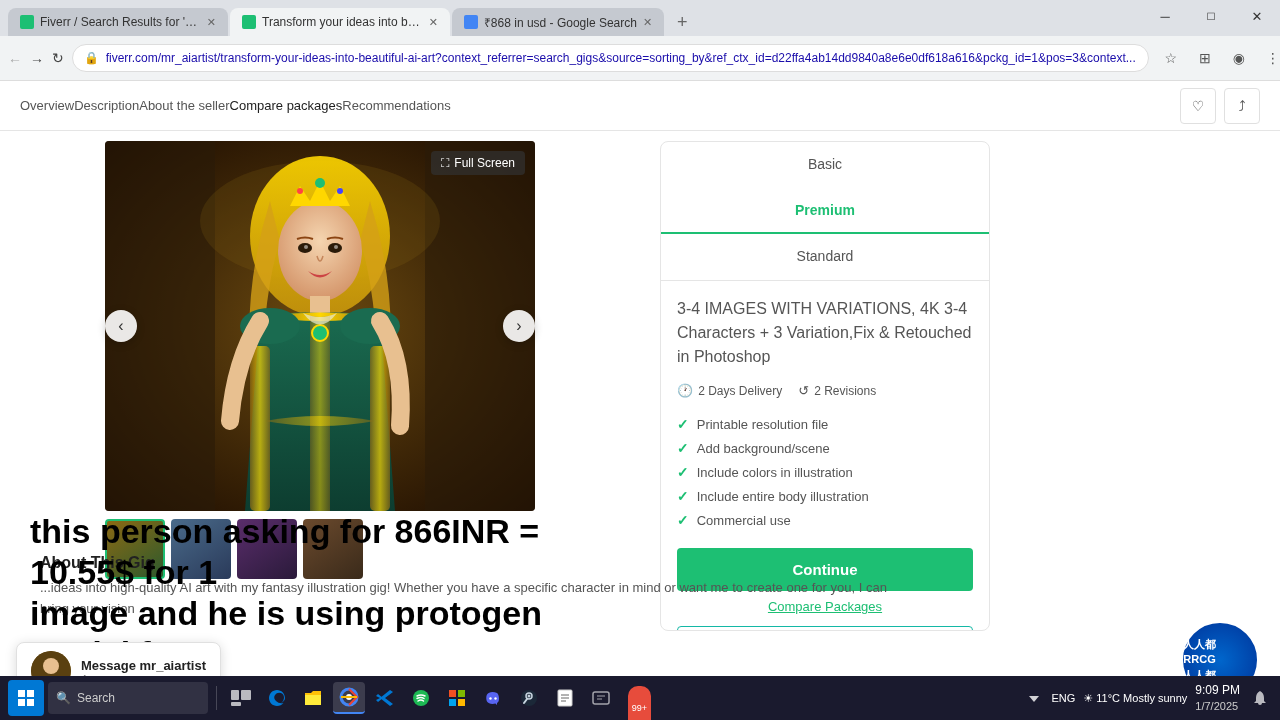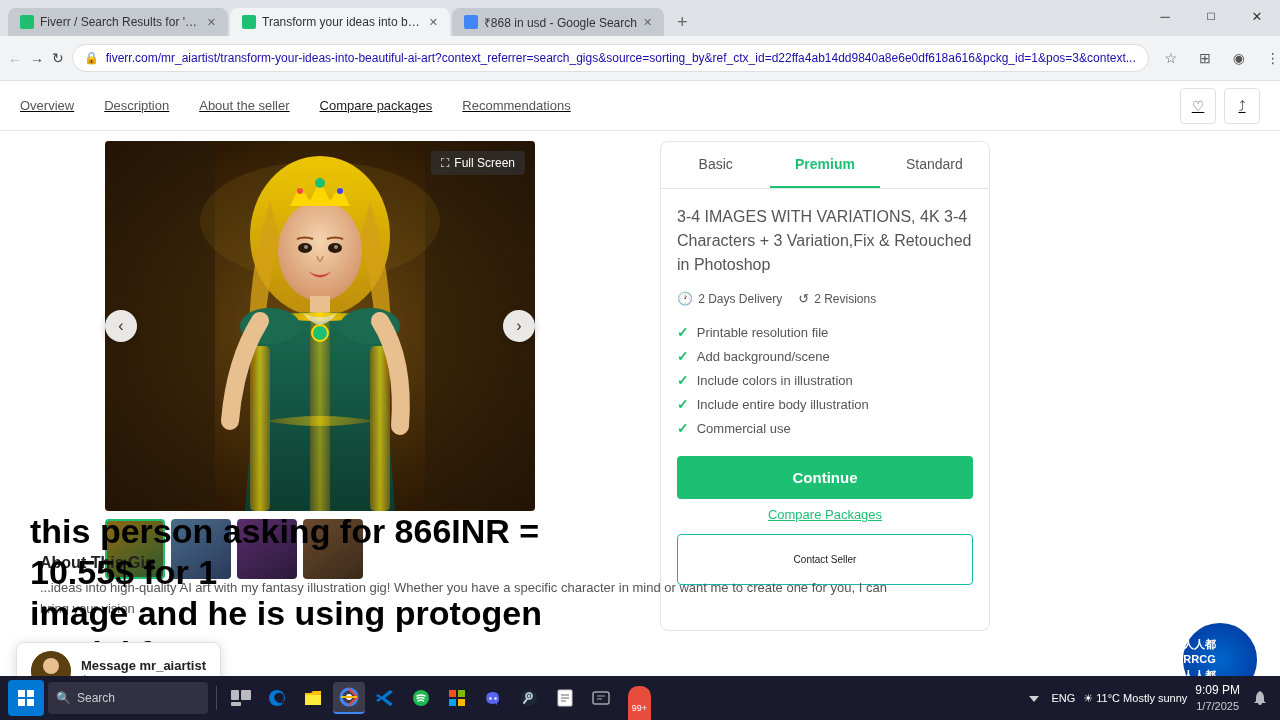--- a/index.html
+++ b/index.html
@@ -19,39 +19,39 @@
     .address-bar-row { display: flex; align-items: center; padding: 6px 8px; gap: 8px; background: #f1f3f4; height: 44px; }
     .nav-btn { width: 28px; height: 28px; display: flex; align-items: center; justify-content: center; border-radius: 50%; cursor: pointer; font-size: 14px; color: #444; }
     .nav-btn.disabled { color: #aaa; cursor: default; }
     .address-bar { flex: 1; height: 28px; background: #fff; border: 1px solid #ddd; border-radius: 14px; display: flex; align-items: center; padding: 0 12px; font-size: 12px; color: #333; gap: 6px; }
     .address-lock { color: #5f6368; font-size: 12px; }
     .address-text { flex: 1; overflow: hidden; white-space: nowrap; text-overflow: ellipsis; color: #1a0dab; }
     .toolbar-icons { display: flex; gap: 6px; }
     .toolbar-icon { width: 28px; height: 28px; display: flex; align-items: center; justify-content: center; cursor: pointer; border-radius: 50%; font-size: 14px; color: #555; }
 
     
-    .page-nav { display: flex; align-items: center; padding: 0 20px; border-bottom: 1px solid #e5e5e5; height: 50px; gap: 30px; position: relative; text-decoration: underline; }
+    .page-nav { display: flex; align-items: center; padding: 0 20px; border-bottom: 1px solid #e5e5e5; height: 50px; position: relative; }
     .page-nav a { font-size: 13px; color: #555; text-decoration: none; cursor: pointer; }
     .page-nav-right { margin-left: auto; display: flex; gap: 8px; }
     .icon-btn { width: 36px; height: 36px; border: 1px solid #e0e0e0; border-radius: 4px; display: flex; align-items: center; justify-content: center; cursor: pointer; color: #555; }
     .nav-arrow { position: absolute; top: 50%; transform: translateY(-50%); width: 32px; height: 32px; background: rgba(255,255,255,0.9); border-radius: 50%; display: flex; align-items: center; justify-content: center; cursor: pointer; font-size: 16px; color: #333; box-shadow: 0 2px 8px rgba(0,0,0,0.2); z-index: 10; }
     .nav-arrow.left { left: 0; }
     .nav-arrow.right { right: 0; }
     .fullscreen-btn { position: absolute; top: 10px; right: 10px; background: rgba(50,50,50,0.7); color: #fff; padding: 5px 10px; border-radius: 4px; font-size: 12px; cursor: pointer; display: flex; align-items: center; gap: 5px; }
     .thumbnails { display: flex; gap: 6px; padding: 8px 0; margin-left: 85px; }
     .thumbnail { width: 60px; height: 60px; border-radius: 4px; background: #ccc; cursor: pointer; overflow: hidden; position: relative; }
     .thumbnail:first-child { border: 2px solid #1dbf73; }
     .thumb-1 { background: linear-gradient(145deg, #8B6914, #2d5a2d); }
     .thumb-2 { background: linear-gradient(145deg, #4a6b8a, #2a3a5a); }
     .thumb-3 { background: linear-gradient(145deg, #5a2d6b, #2a1a3a); }
     .thumb-4 { background: linear-gradient(145deg, #6b4a2d, #3a2a1a); }
 
     
     .pricing-panel { flex: 0 0 330px; margin-left: 20px; border: 1px solid #e5e5e5; border-radius: 8px; overflow: hidden; height: 490px; }
-    .package-tabs { display: flex; border-bottom: 1px solid #e5e5e5; }
+    .package-tabs { display: flex; border-bottom: 1px solid #e5e5e5; flex-direction: column; }
     .pkg-tab { flex: 1; padding: 14px 0; text-align: center; font-size: 14px; font-weight: 500; cursor: pointer; color: #555; border-bottom: 2px solid transparent; }
     .pkg-tab.active { color: #1dbf73; border-bottom: 2px solid #1dbf73; font-weight: 600; }
     .pkg-content { padding: 16px; }
     .pkg-header { display: flex; justify-content: space-between; align-items: flex-start; margin-bottom: 12px; }
     .pkg-name { font-size: 16px; font-weight: 700; color: #222; }
     .pkg-price { font-size: 20px; font-weight: 700; color: #222; }
     .pkg-description { font-size: 16px; color: #555; line-height: 1.5; margin-bottom: 14px; }
     .pkg-meta { display: flex; gap: 16px; margin-bottom: 14px; }
     .meta-item { display: flex; align-items: center; gap: 5px; font-size: 12px; color: #555; }
     .meta-icon { font-size: 13px; }
@@ -78,21 +78,21 @@
     .watermark { position: fixed; bottom: 10px; right: 10px; width: 90px; height: 90px; z-index: 100; }
     .watermark-inner { width: 80px; height: 80px; border-radius: 50%; background: radial-gradient(circle, #0066cc, #003399); display: flex; align-items: center; color: #fff; font-size: 10px; font-weight: bold; text-align: center; line-height: 1.4; border: 3px solid #fff; }
 
     
     .taskbar { position: fixed; bottom: 0; left: 0; right: 0; height: 44px; background: #1a1a2e; display: flex; align-items: center; padding: 0 8px; gap: 4px; z-index: 200; }
     .taskbar-start { width: 36px; height: 36px; background: #0078d4; display: flex; align-items: center; justify-content: center; border-radius: 4px; cursor: pointer; }
     .taskbar-icon { width: 32px; height: 32px; display: flex; align-items: center; justify-content: center; cursor: pointer; border-radius: 4px; position: relative; }
     .taskbar-sep { width: 1px; height: 24px; background: rgba(255,255,255,0.2); margin: 0 4px; }
     .taskbar-right { margin-left: auto; display: flex; align-items: center; gap: 8px; color: #fff; font-size: 11px; }
     .taskbar-notif { background: #e74c3c; color: #fff; font-size: 9px; font-weight: normal; padding: 17px 4px; border-radius: 10px; position: absolute; top: 4px; right: 2px; }
-    .taskbar-clock { text-align: center; line-height: 1.4; }
+    .taskbar-clock { text-align: left; line-height: 1.4; }
     .taskbar-time { font-size: 12px; color: #fff; }
     .taskbar-date { font-size: 11px; color: #ccc; }
     .win-controls { position: fixed; top: 0; right: 0; display: flex; }
     .win-ctrl { width: 46px; height: 32px; display: flex; align-items: center; justify-content: center; cursor: pointer; font-size: 13px; color: #333; }
     .win-maximize { font-size: 10px; }
   </style>
 </head>
 <body>
 
 <div class="win-controls">

